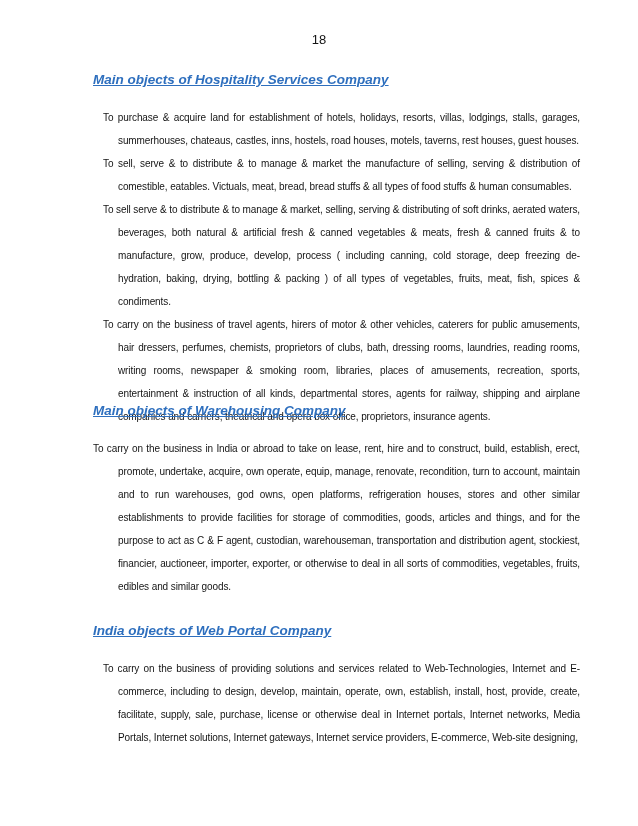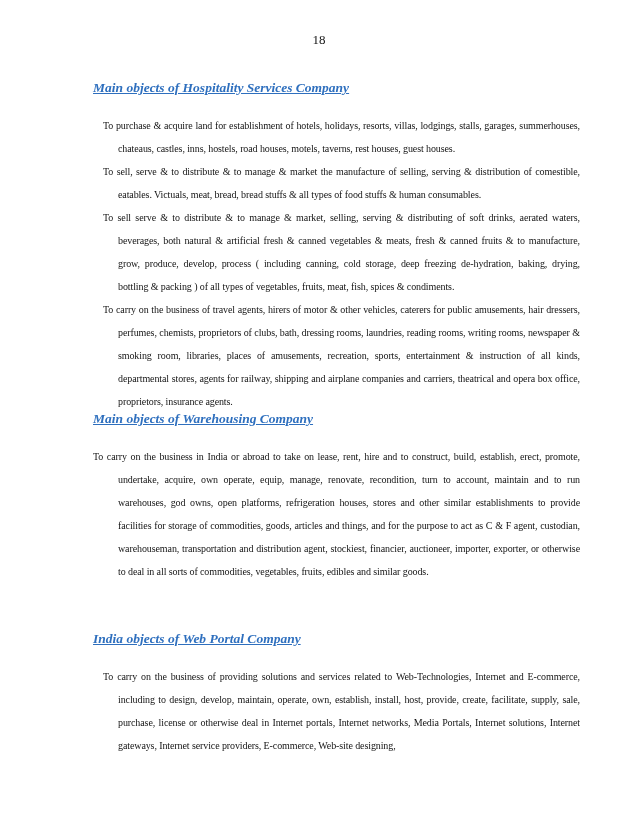--- a/index.html
+++ b/index.html
@@ -5,21 +5,21 @@
   html, body {
     margin: 0;
     padding: 0;
     background: #ffffff;
   }
   .doc-page {
     position: relative;
     width: 638px;
     height: 762px;
     background: #ffffff;
-    font-family: Liberation Serif, serif;
+    font-family: Liberation Sans, sans-serif;
     color: #141414;
     overflow: hidden;
   }
   .page-number {
     position: absolute;
     top: 32px;
     left: 0;
     width: 100%;
     text-align: center;
     font-size: 13px;
@@ -28,21 +28,21 @@
     position: absolute;
     left: 93px;
     width: 487px;
   }
   .section-heading {
     font-size: 13.5px;
     font-weight: bold;
     font-style: italic;
     text-decoration: underline;
     color: #2e6fbe;
-    margin: 12px 0 13px 0;
+    margin: 4px 0 13px 0;
     line-height: 18px;
   }
   .para {
     margin: 0 0 0 25px;
     text-indent: -15px;
     text-align: justify;
     font-size: 10px;
     letter-spacing: -0.1px;
     line-height: 23px;
   }

